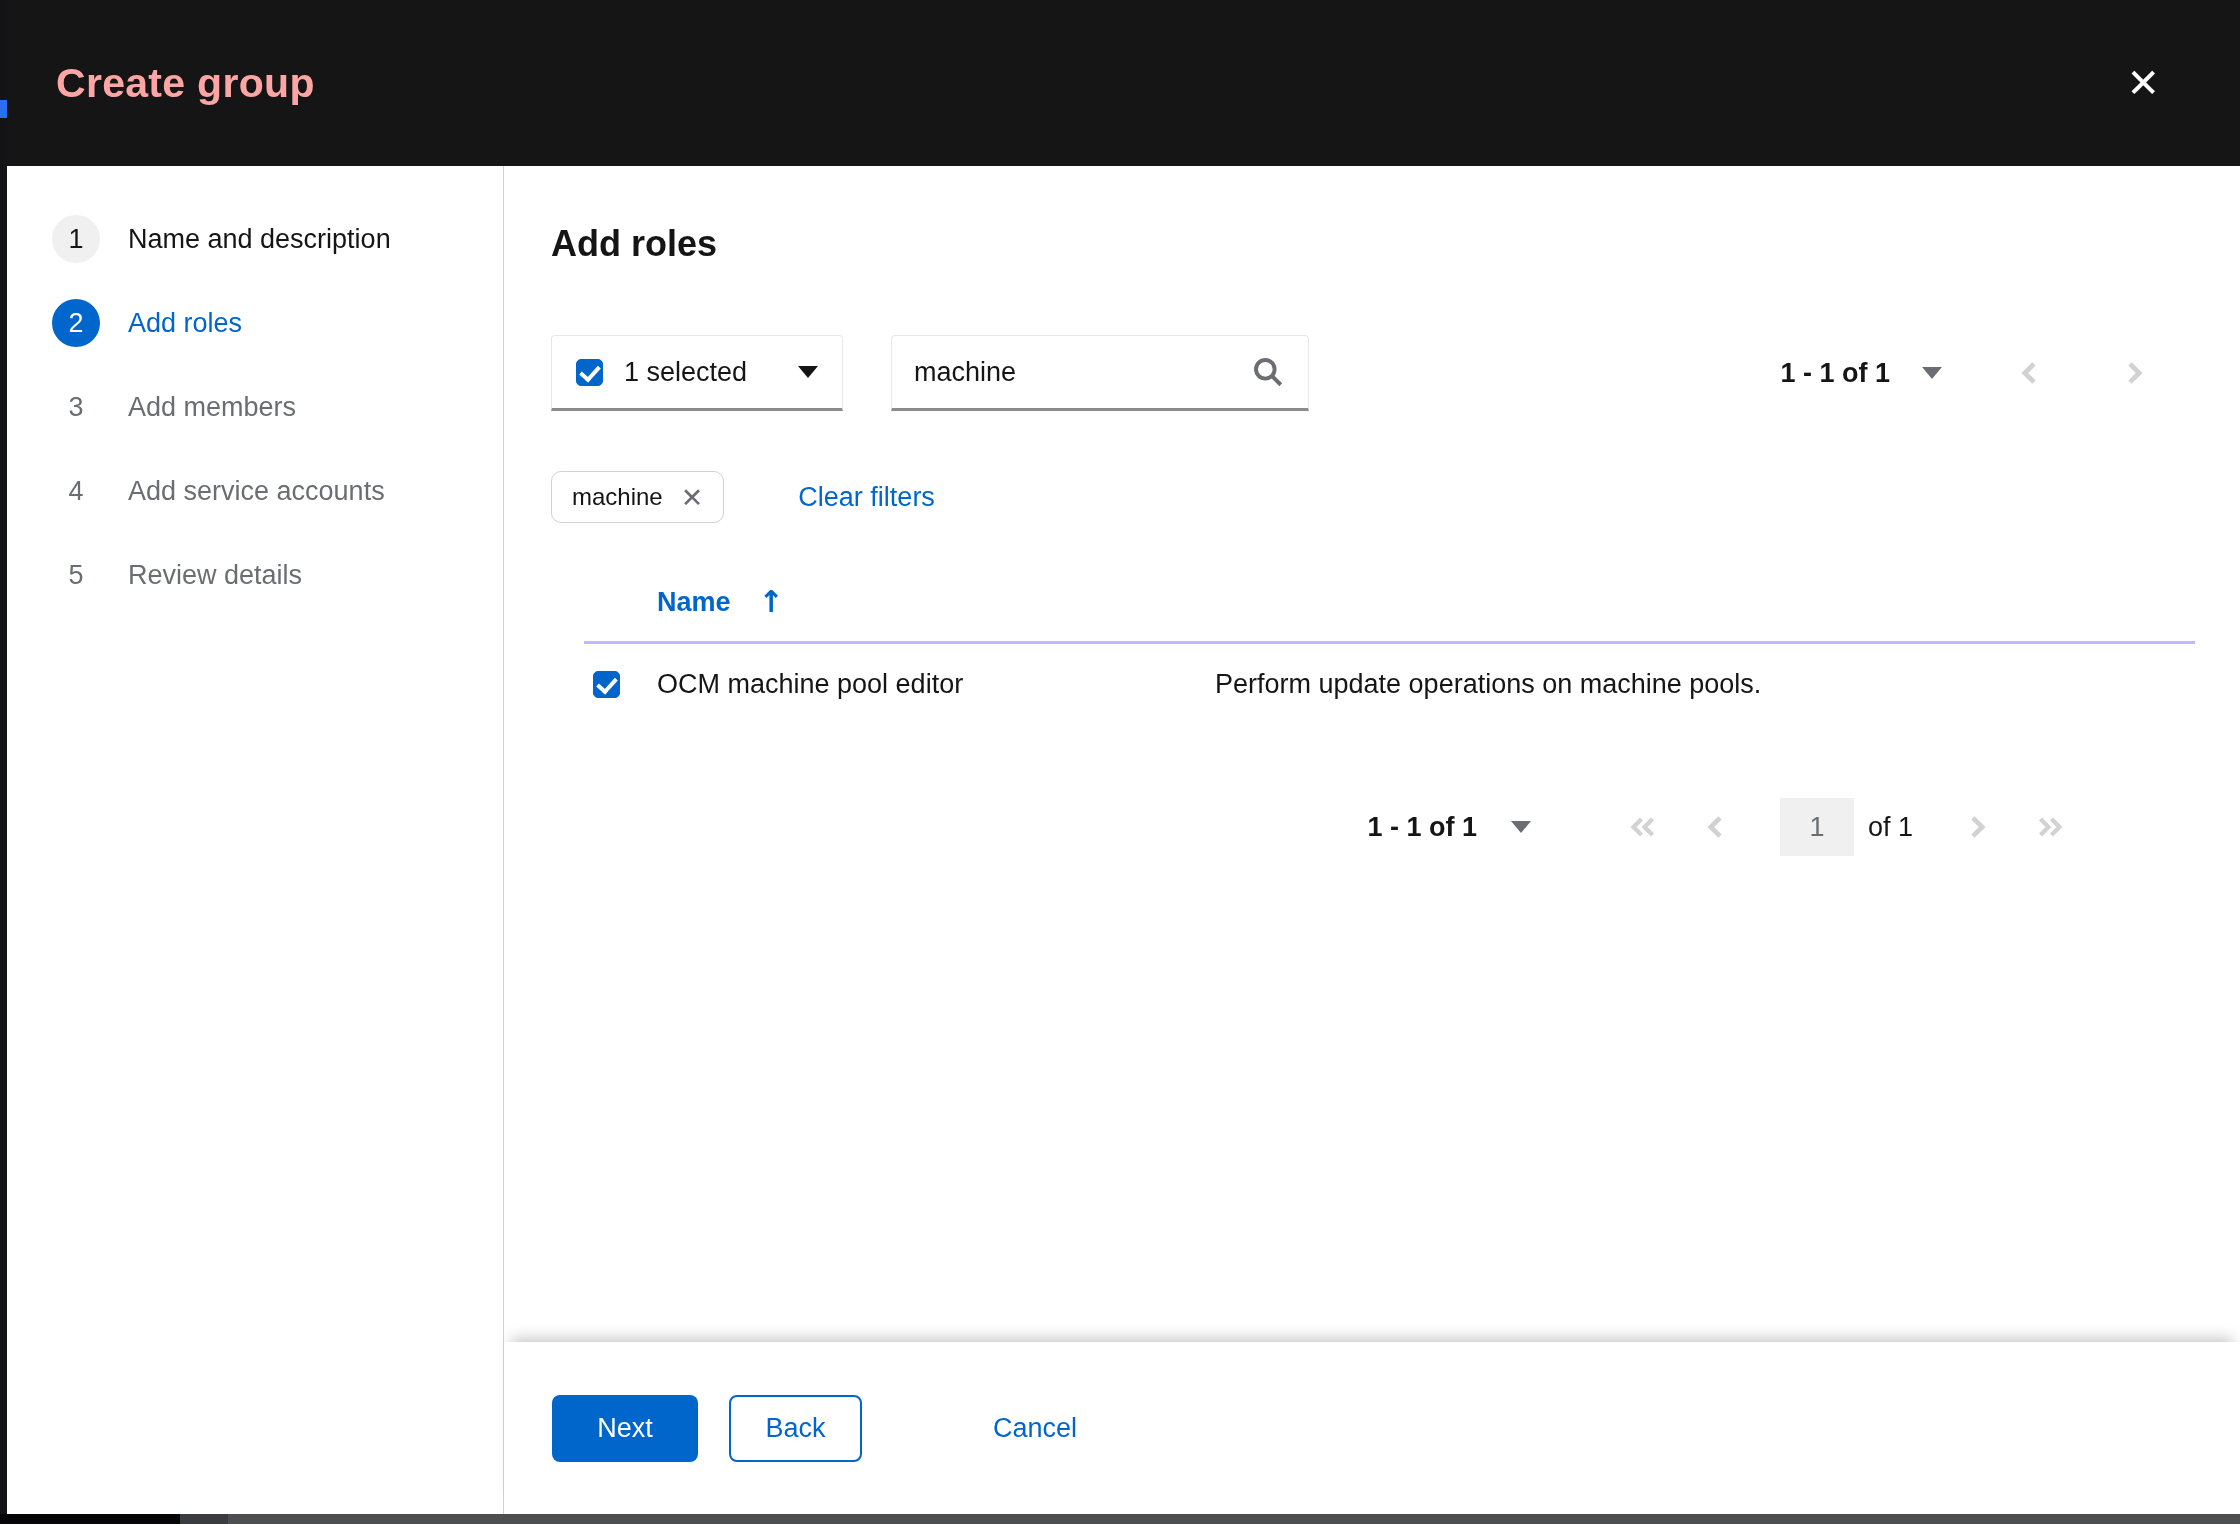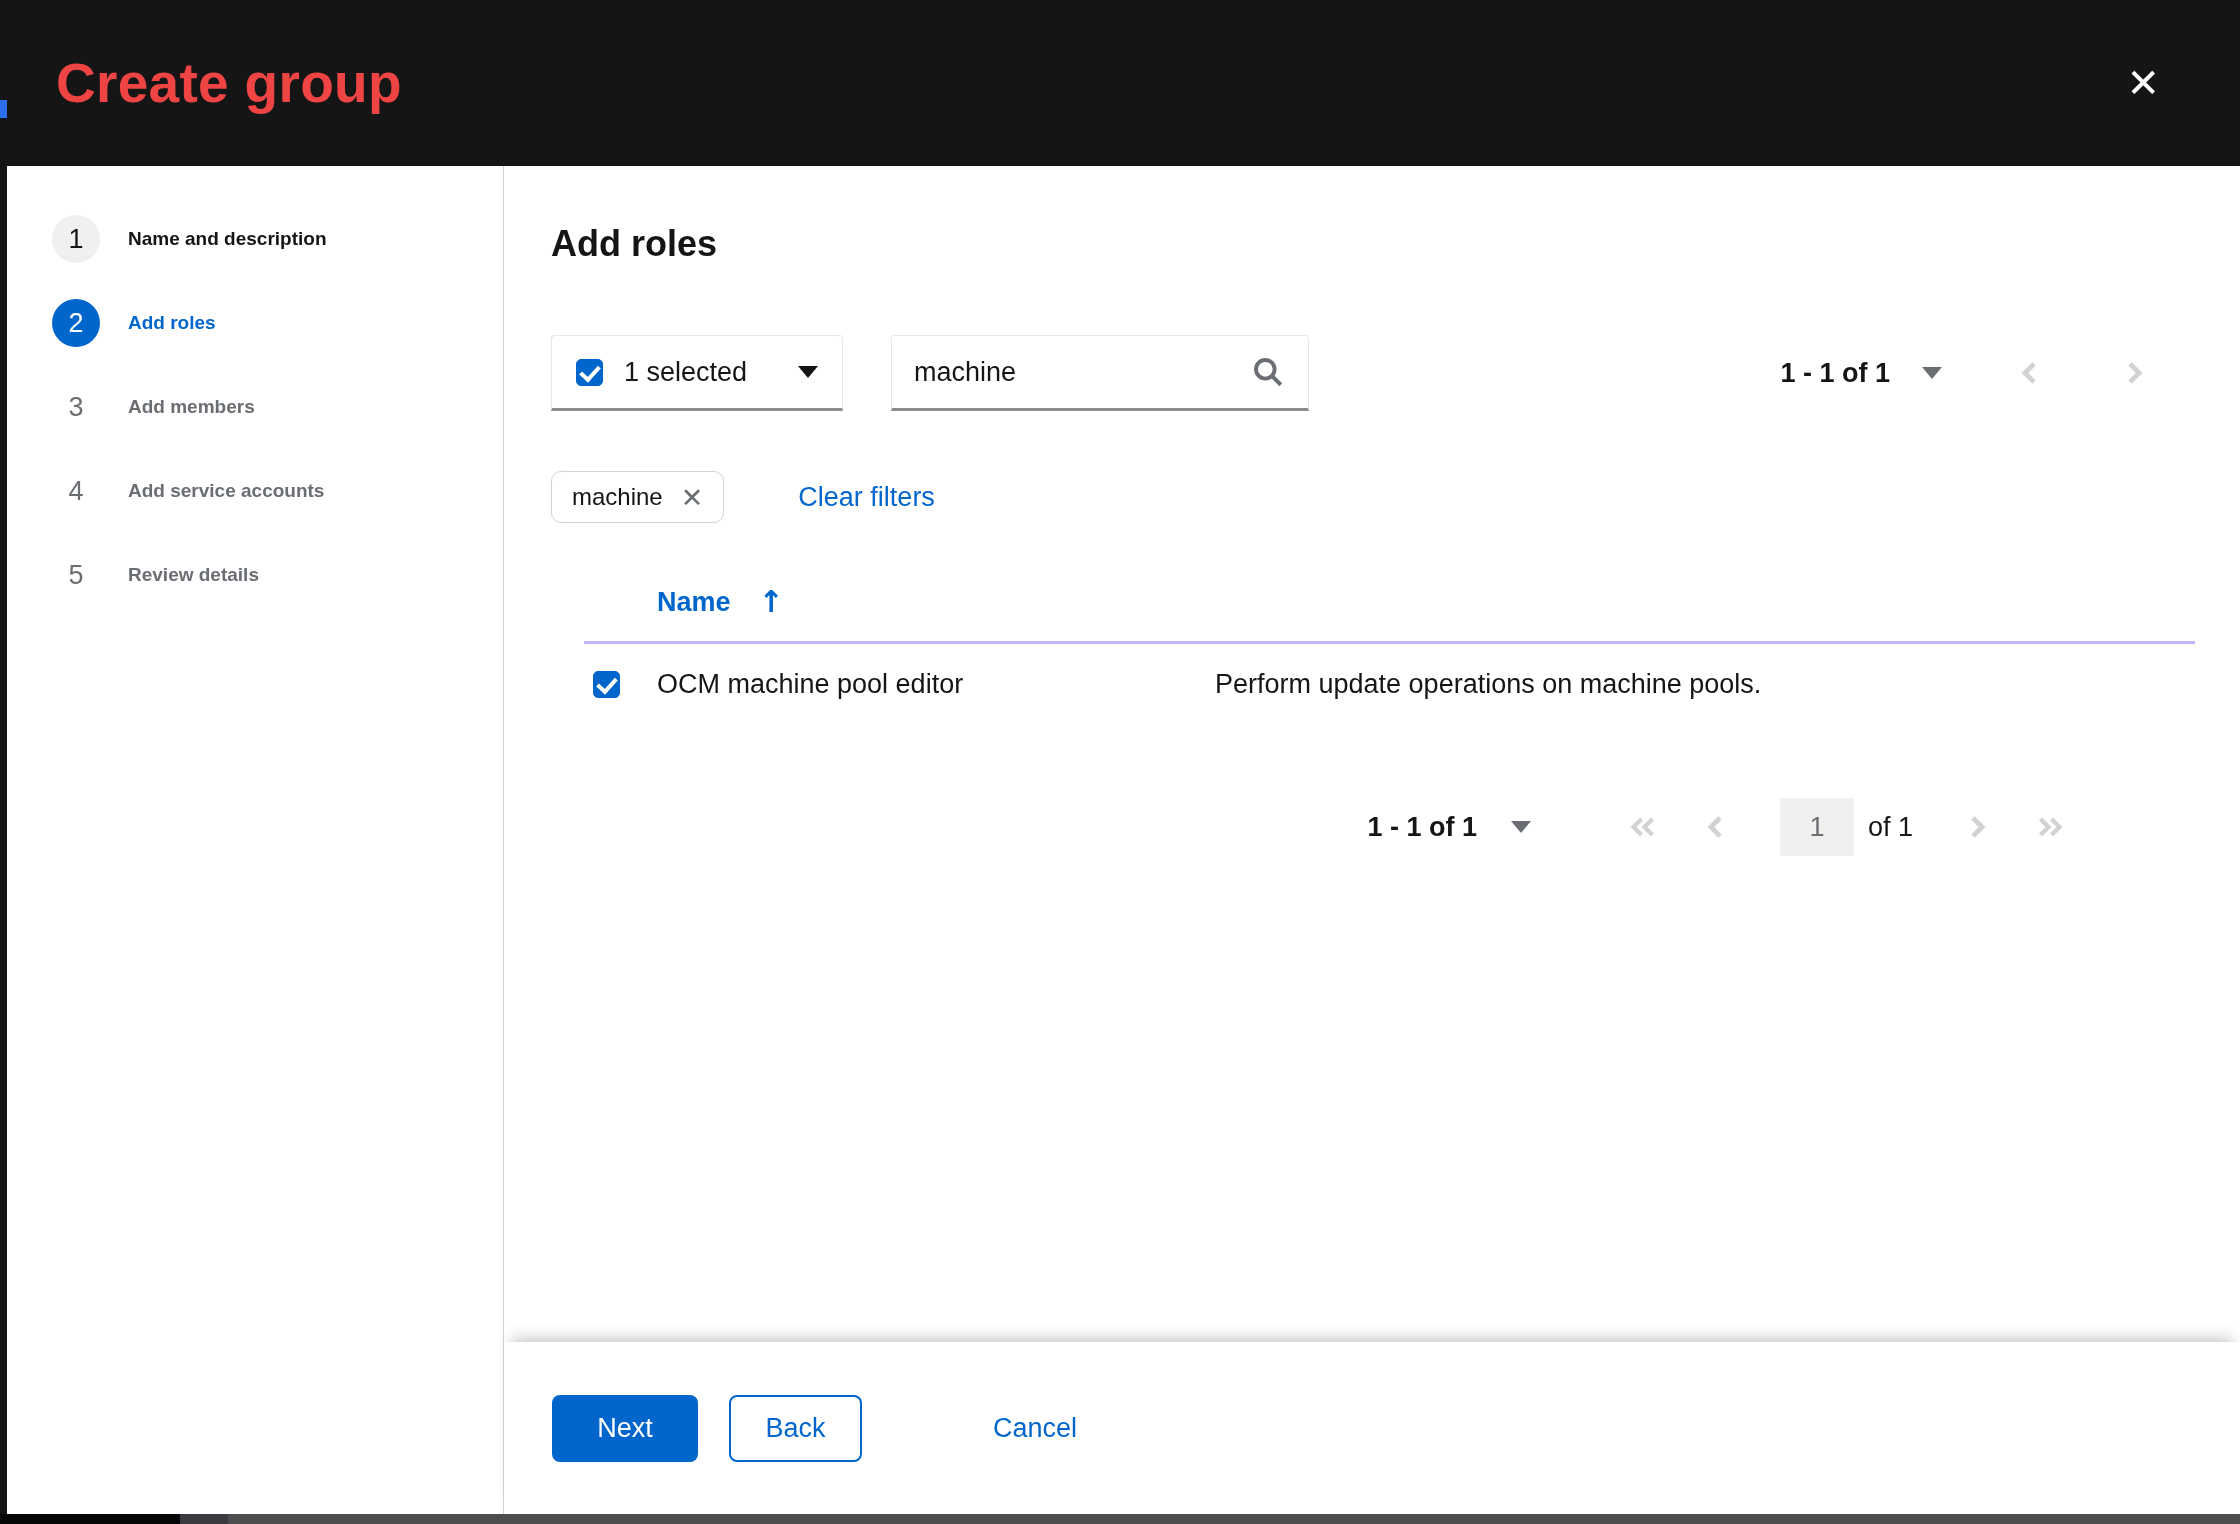--- a/index.html
+++ b/index.html
@@ -13,32 +13,32 @@
   .page-edge-left{position:absolute;left:0;top:0;width:7px;height:100%;background:#141417;z-index:20;}
   .page-edge-left .edge-blue{position:absolute;top:100px;left:0;width:7px;height:18px;background:#2b6ff0;}
   .page-edge-bottom{position:absolute;left:0;bottom:0;width:100%;height:10px;background:#4c4e50;z-index:20;}
   .page-edge-bottom .seg-black{position:absolute;left:0;top:0;width:180px;height:100%;background:#060608;}
   .page-edge-bottom .seg-dark{position:absolute;left:180px;top:0;width:48px;height:100%;background:#3a3c3f;}
 
   
   .modal{position:absolute;left:7px;top:0;right:0;bottom:10px;display:flex;flex-direction:column;background:#fff;}
 
   .wizard-header{height:166px;flex:none;background:#151515;display:flex;align-items:center;padding:0 80px 0 49px;box-sizing:border-box;}
-  .wizard-title{color:#ef4444;font-size:55px;font-weight:700;letter-spacing:.3px;}
+  .wizard-title{color:#fca5a5;font-size:41px;font-weight:700;letter-spacing:.3px;}
   .close-btn{margin-left:auto;background:none;border:none;color:#fff;font-size:40px;line-height:1;padding:0;cursor:pointer;font-family:"DejaVu Sans",sans-serif;}
 
   .wizard-body{flex:1;display:flex;min-height:0;}
 
   
   .wizard-nav{width:497px;flex:0 0 497px;box-sizing:border-box;border-right:1px solid #d2d2d2;padding-top:31px;background:#fff;}
   .step{height:84px;display:flex;align-items:center;padding-left:45px;cursor:pointer;}
   .step-num{width:48px;height:48px;flex:0 0 48px;border-radius:50%;display:flex;align-items:center;justify-content:center;font-size:27px;color:#6a6e73;}
   .step-visited .step-num{background:#f0f0f0;color:#151515;}
   .step-current .step-num{background:#0066cc;color:#fff;}
-  .step-label{margin-left:28px;font-size:19px;color:#6a6e73;white-space:nowrap;font-weight:bold;}
+  .step-label{margin-left:28px;font-size:27px;color:#6a6e73;white-space:nowrap;}
   .step-visited .step-label{color:#151515;}
   .step-current .step-label{color:#0066cc;}
 
   
   .main-col{flex:1;display:flex;flex-direction:column;min-width:0;}
   .main{flex:1;padding:56px 90px 0 47px;box-sizing:border-box;min-height:0;}
   .content-heading{font-size:36px;line-height:44px;font-weight:700;margin:0;}
   .content-sub{font-size:27px;line-height:34px;margin-top:14px;}
 
   

